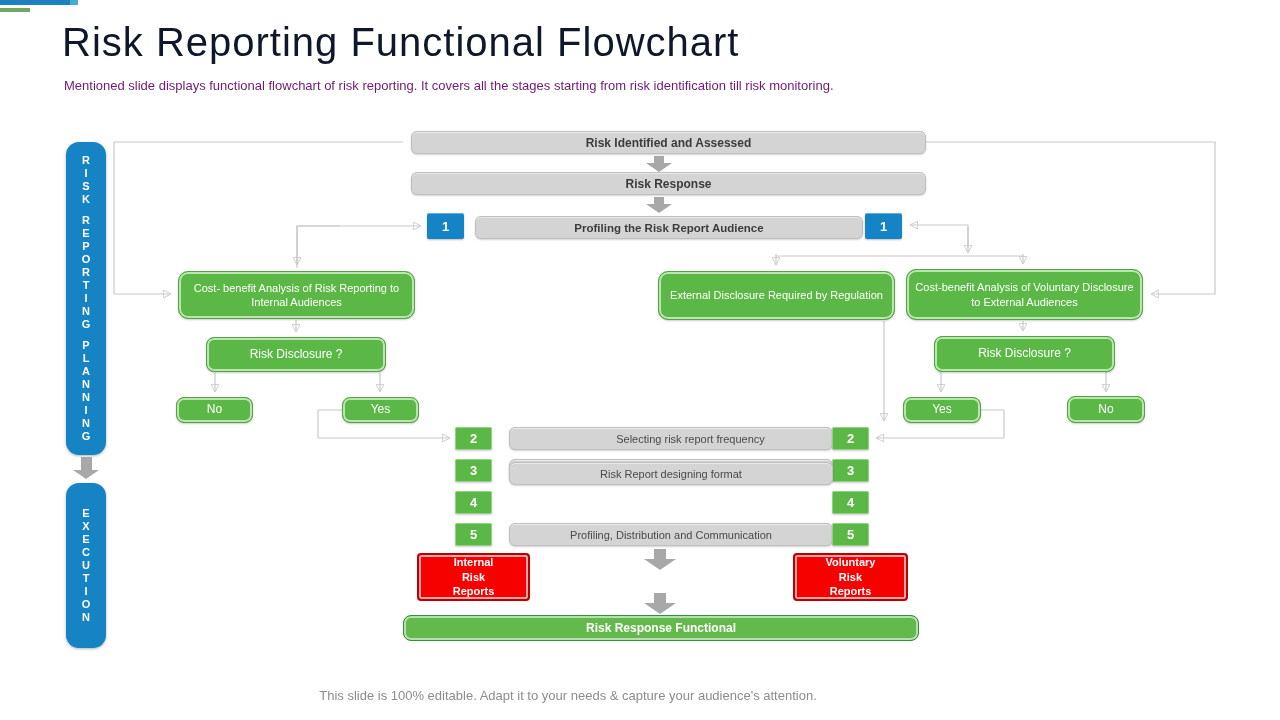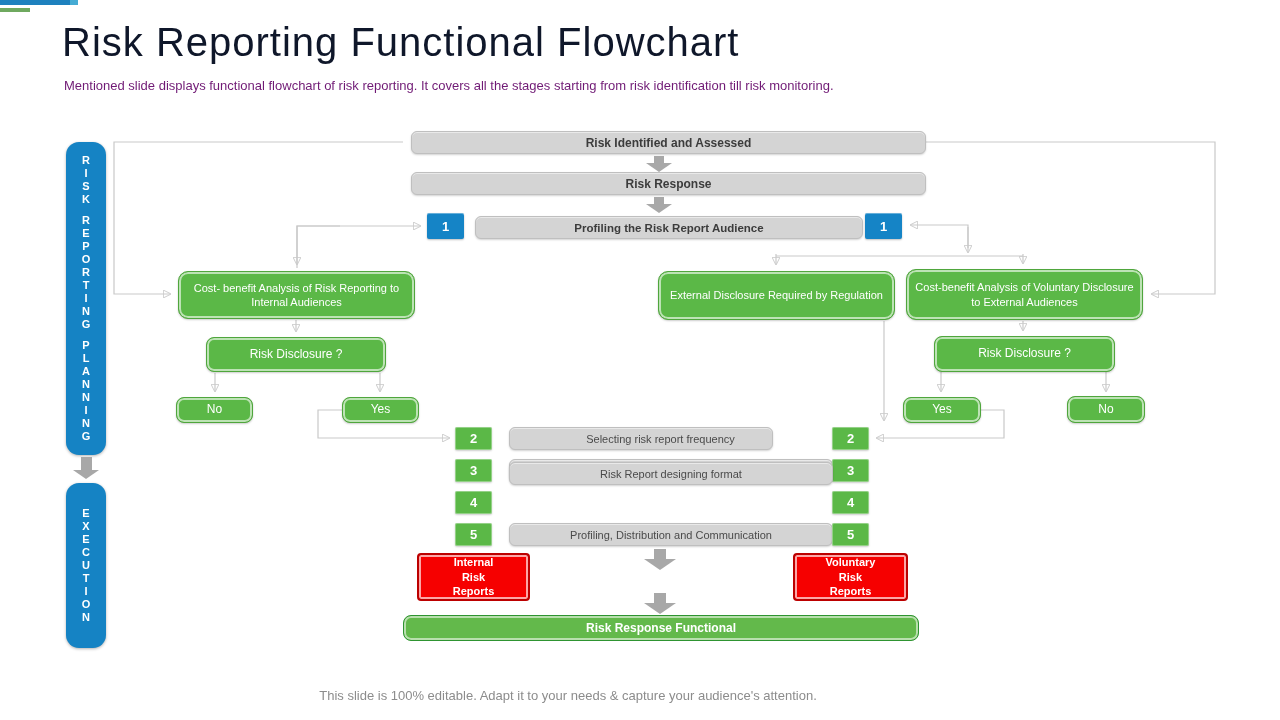--- a/index.html
+++ b/index.html
@@ -150,21 +150,21 @@
 <div class="abs green small" style="left:206px; top:337px; width:180px; height:35px;">Risk Disclosure ?</div>
 
 <div class="abs green small" style="left:934px; top:336px; width:181px; height:36px;">Risk Disclosure ?</div>
 
 <div class="abs green small" style="left:176px; top:397px; width:77px; height:26px;">No</div>
 <div class="abs green small" style="left:342px; top:397px; width:77px; height:26px;">Yes</div>
 <div class="abs green small" style="left:903px; top:397px; width:78px; height:26px;">Yes</div>
 <div class="abs green small" style="left:1067px; top:396px; width:78px; height:27px;">No</div>
 
 <div class="abs nsq" style="left:455px; top:427px; width:37px; height:23px;">2</div>
-<div class="abs gbar thin" style="left:501px; top:427px; width:264px; height:23px;padding-left:39px;">Selecting risk report frequency</div>
+<div class="abs gbar thin" style="left:501px; top:427px; width:324px; height:23px;padding-left:39px;">Selecting risk report frequency</div>
 <div class="abs nsq" style="left:832px; top:427px; width:37px; height:23px;">2</div>
 
 <div class="abs nsq" style="left:455px; top:459px; width:37px; height:23px;">3</div>
 <div class="abs gbar thin" style="left:501px; top:459px; width:324px; height:23px;">Determining risk report content</div>
 <div class="abs nsq" style="left:832px; top:459px; width:37px; height:23px;">3</div>
 
 <div class="abs nsq" style="left:455px; top:491px; width:37px; height:23px;">4</div>
 <div class="abs gbar thin" style="left:501px; top:462px; width:324px; height:23px;">Risk Report designing format</div>
 <div class="abs nsq" style="left:832px; top:491px; width:37px; height:23px;">4</div>
 

